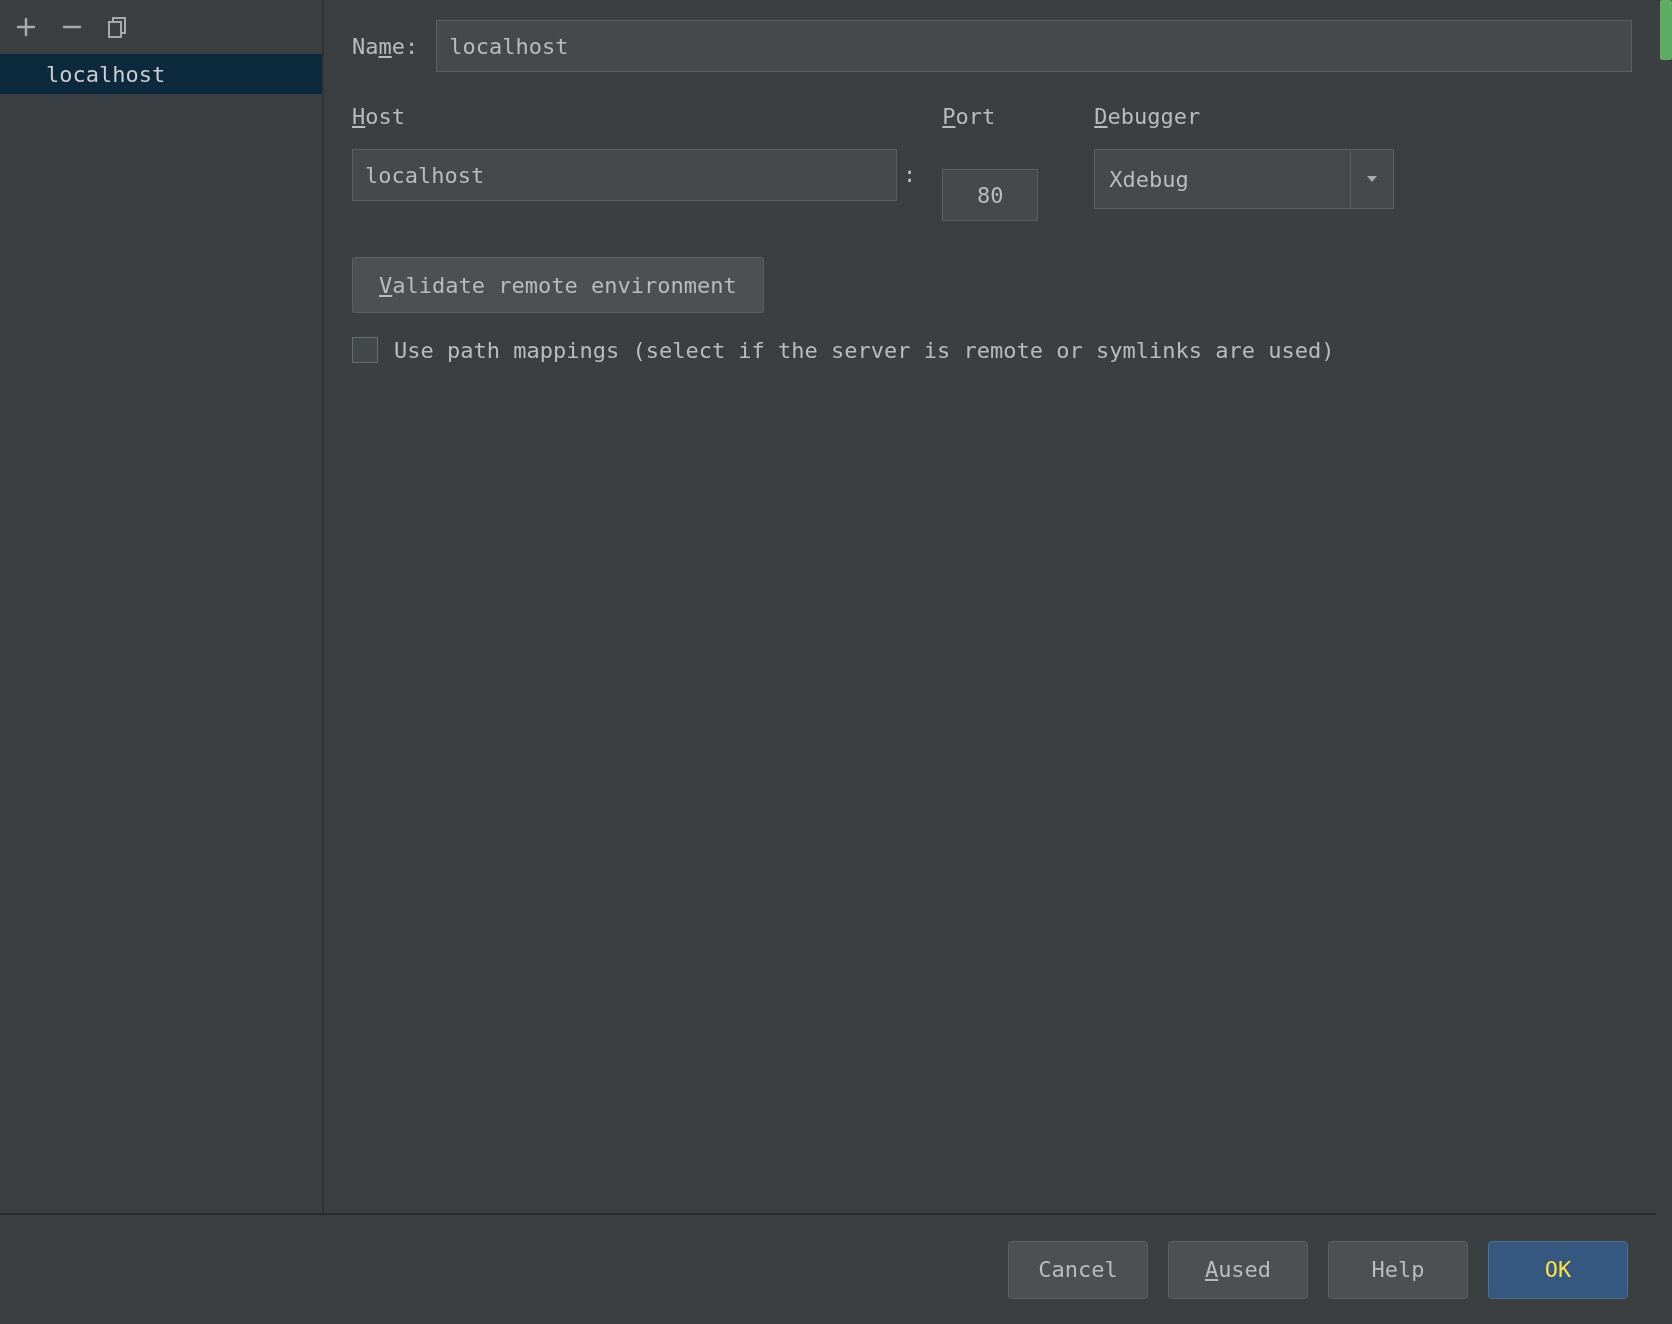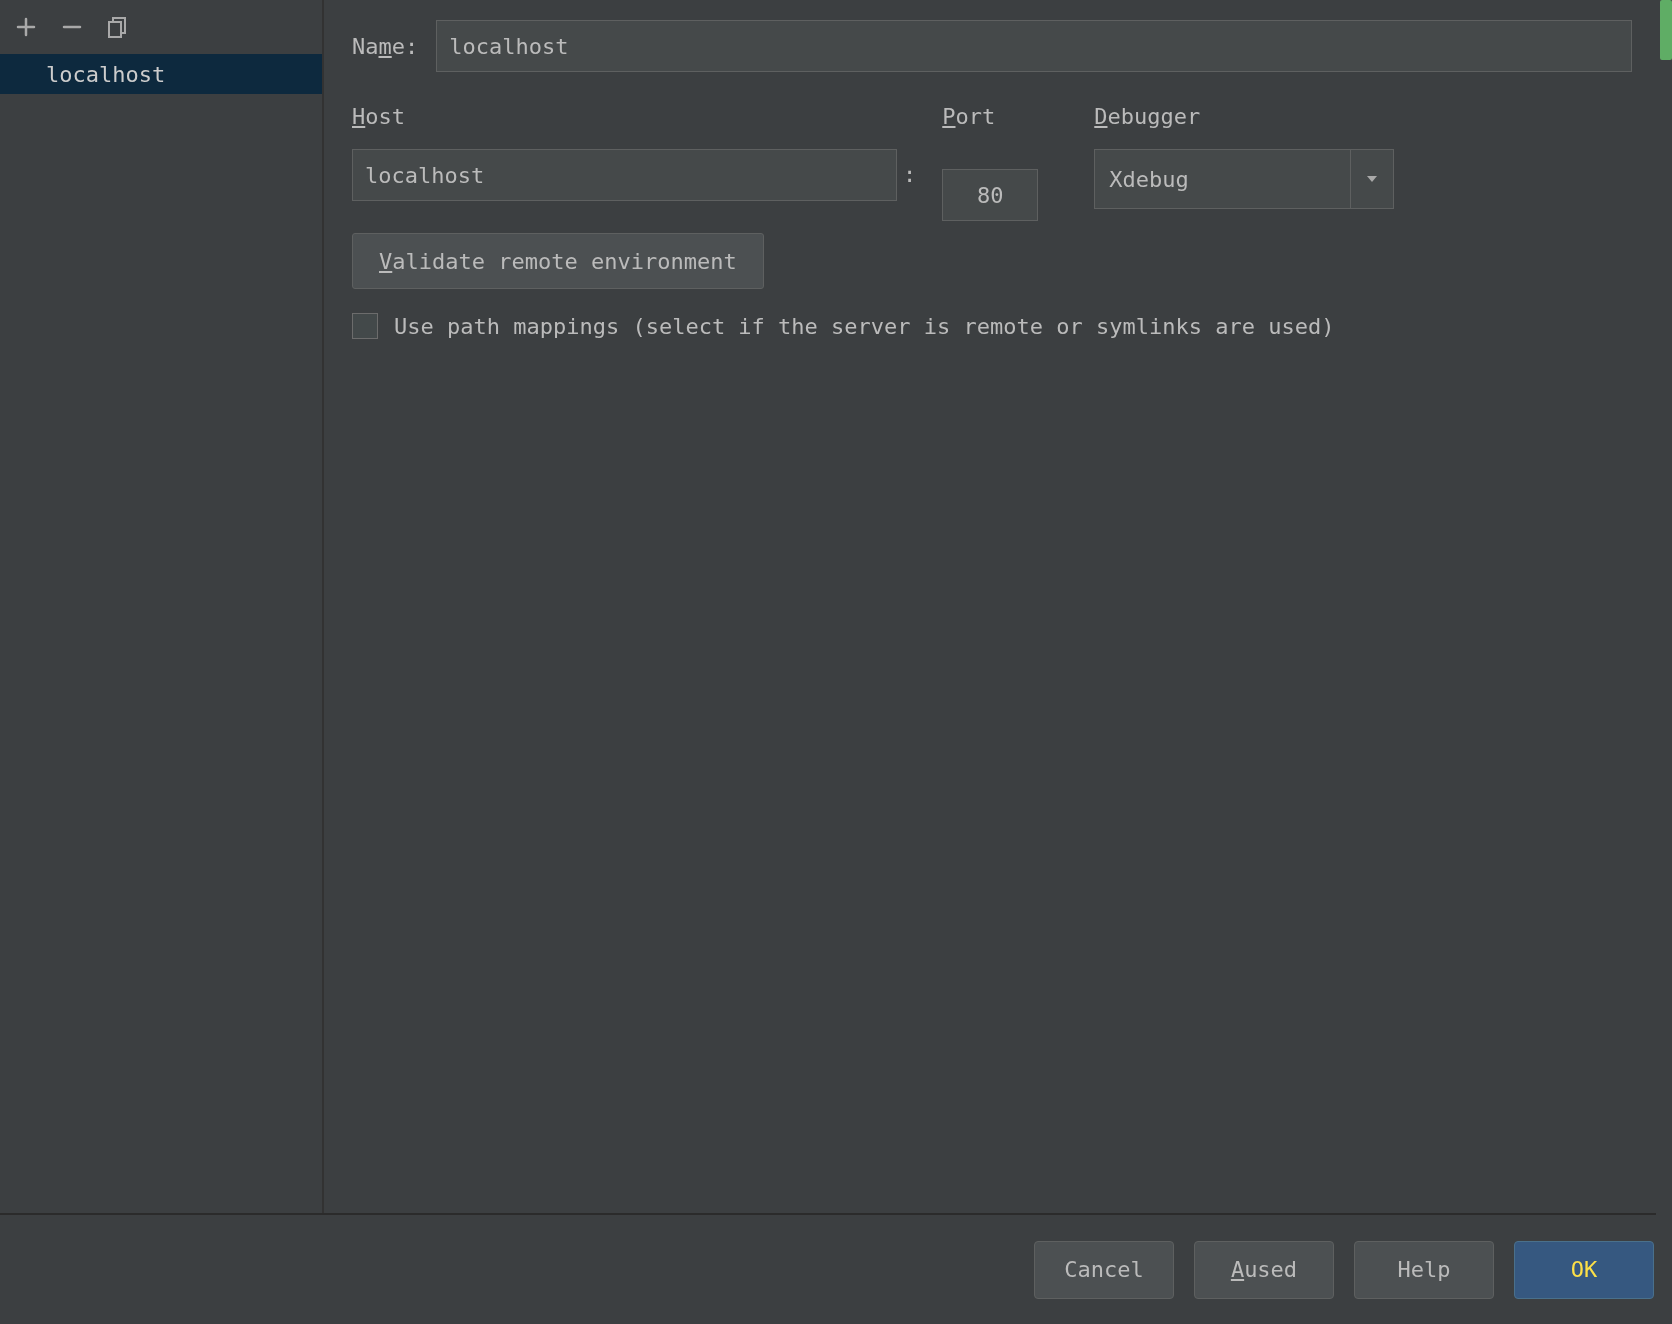--- a/index.html
+++ b/index.html
@@ -100,21 +100,21 @@
   .colon {
     color: #bbbbbb;
     padding: 0 6px;
     align-self: center;
     line-height: 52px;
   }
   .host-row {
     display: flex;
     align-items: flex-start;
     gap: 56px;
-    margin-bottom: 12px;
+    margin-bottom: 36px;
   }
   .field-stack { display:flex; flex-direction:column; gap:20px; }
   .dropdown {
     display: flex;
     align-items: stretch;
     height: 60px;
   }
   .dropdown-body {
     background: #45494a;
     border: 1px solid #5e6060;
@@ -161,21 +161,21 @@
     cursor: pointer;
   }
   
   .bottom-bar {
     height: 110px;
     background: #3c3f41;
     display:flex;
     align-items:center;
     justify-content:flex-end;
     gap: 20px;
-    padding-right: 18px;
+    padding-right: 44px;
     border-top: 1px solid #2b2b2b;
   }
   .bottom-btn {
     background: #4c5052;
     border: 1px solid #5e6060;
     color: #bbbbbb;
     font-family: inherit;
     font-size: 22px;
     height: 58px;
     min-width: 140px;

